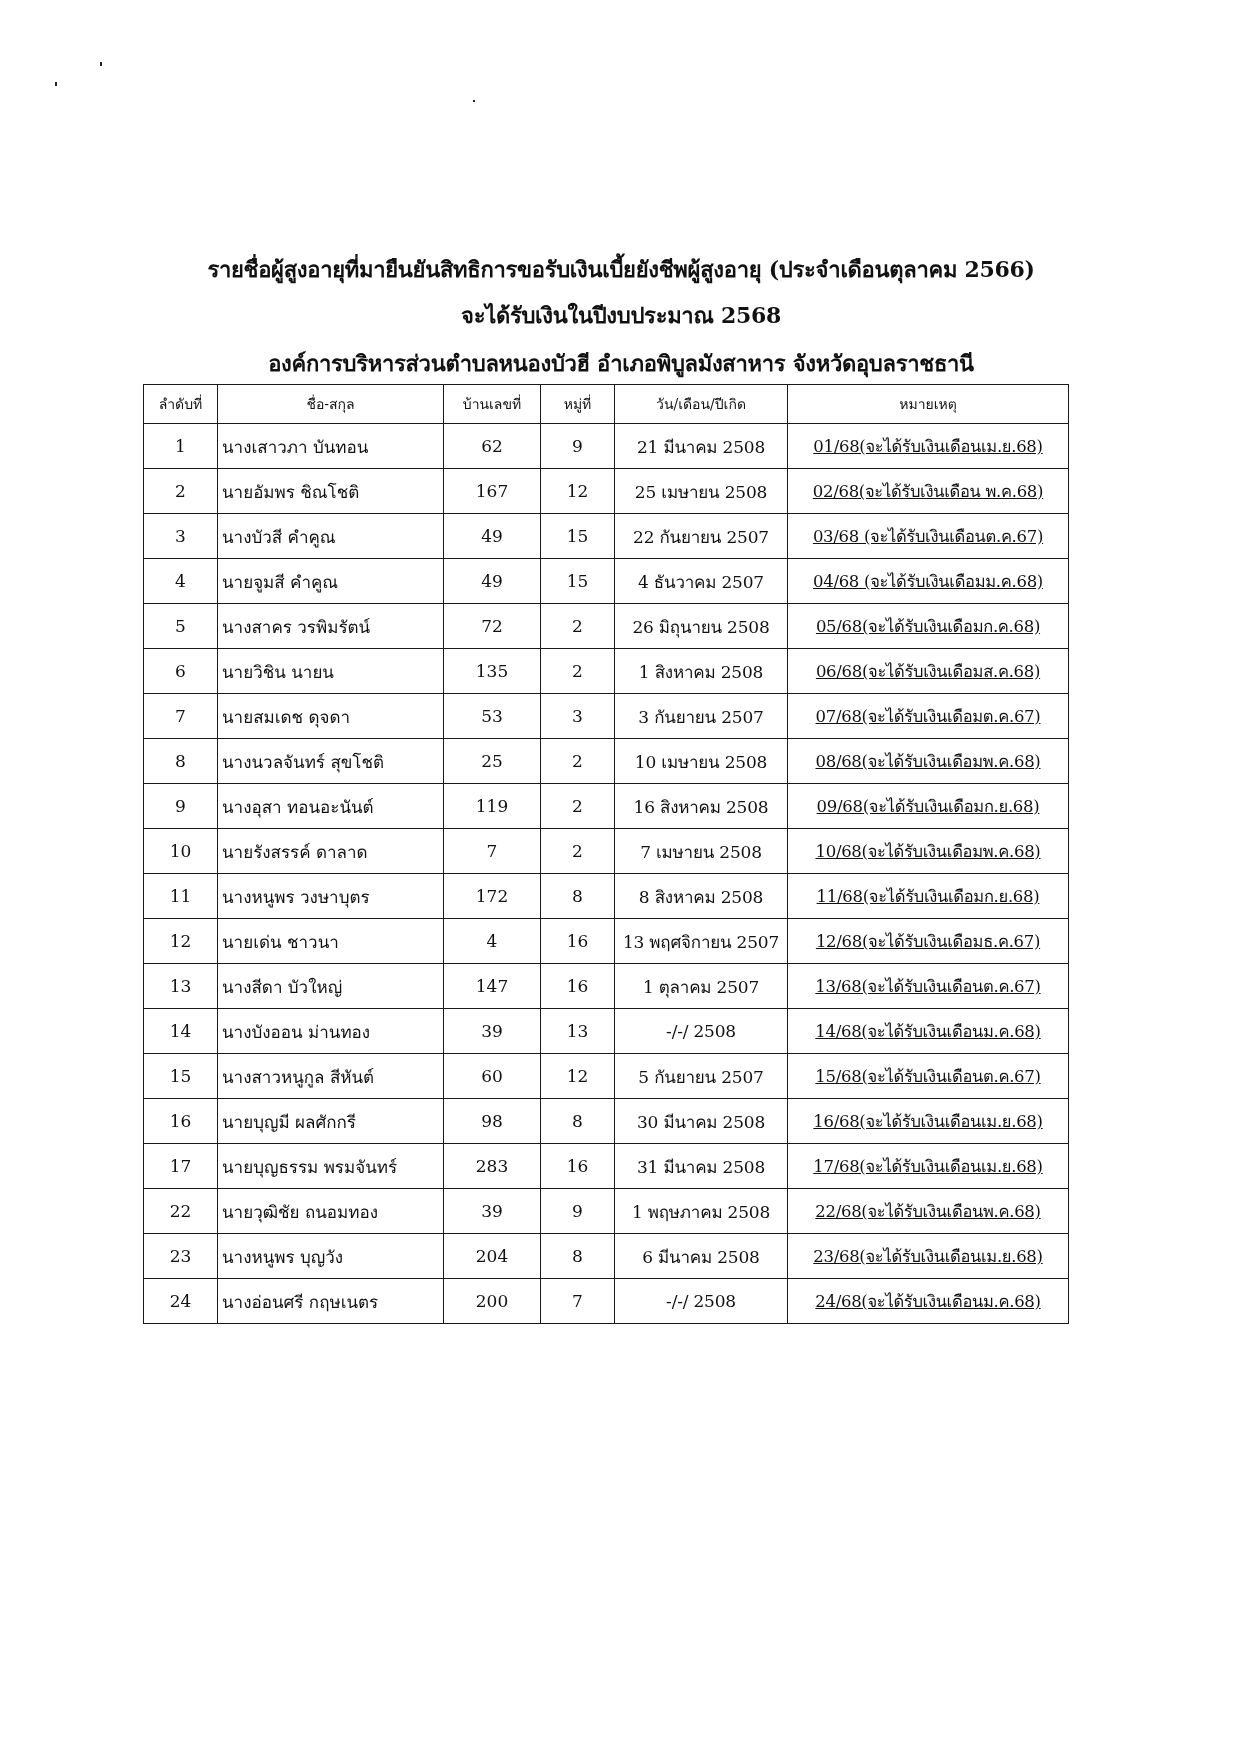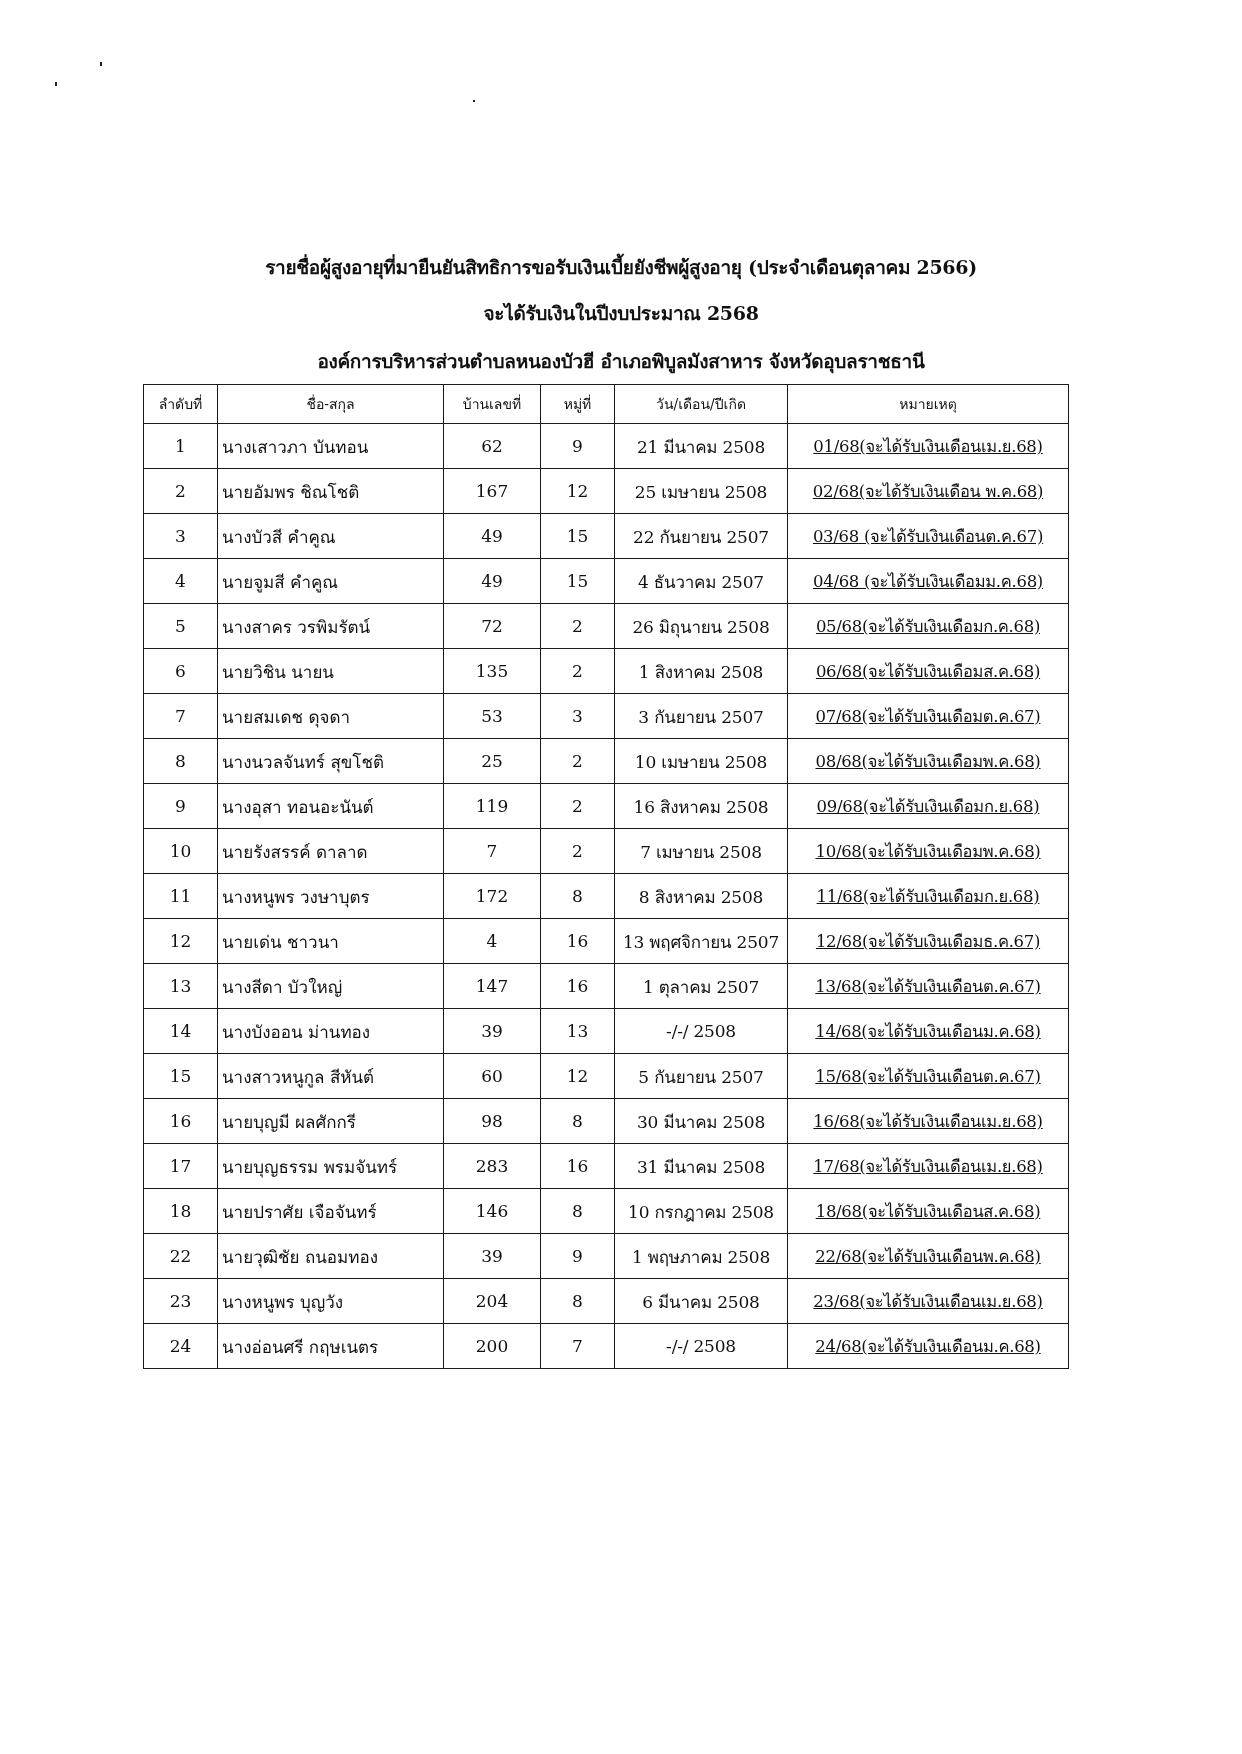--- a/index.html
+++ b/index.html
@@ -3,21 +3,21 @@
 <meta charset="utf-8">
 <style>
   html, body { margin: 0; padding: 0; background: #ffffff; }
   body {
     width: 1242px; height: 1754px; position: relative; overflow: hidden;
     font-family: "DejaVu Serif", "Liberation Serif", serif; color: #111111;
   }
   .speck { position: absolute; width: 2px; height: 4px; background: #222; }
   .title {
     position: absolute; left: 0; width: 1242px; text-align: center;
-    font-weight: bold; font-size: 19px; letter-spacing: -0.3px;
+    font-weight: bold; font-size: 22px; letter-spacing: -0.3px;
     font-family: "DejaVu Serif", "Liberation Serif", serif;
   }
   #t1 { top: 252px; }
   #t2 { top: 298px; }
   #t3 { top: 346px; }
   table.list {
     position: absolute; left: 143px; top: 384px;
     width: 925px; border-collapse: collapse; table-layout: fixed;
     font-size: 17px;
   }
@@ -194,28 +194,20 @@
       </tr>
       <tr>
         <td>17</td>
         <td class="name">นายบุญธรรม พรมจันทร์</td>
         <td>283</td>
         <td>16</td>
         <td class="dob">31 มีนาคม 2508</td>
         <td class="remark">17/68(จะได้รับเงินเดือนเม.ย.68)</td>
       </tr>
       <tr>
-        <td>18</td>
-        <td class="name">นายปราศัย เจือจันทร์</td>
-        <td>146</td>
-        <td>8</td>
-        <td class="dob">10 กรกฎาคม 2508</td>
-        <td class="remark">18/68(จะได้รับเงินเดือนส.ค.68)</td>
-      </tr>
-      <tr>
         <td>22</td>
         <td class="name">นายวุฒิชัย ถนอมทอง</td>
         <td>39</td>
         <td>9</td>
         <td class="dob">1 พฤษภาคม 2508</td>
         <td class="remark">22/68(จะได้รับเงินเดือนพ.ค.68)</td>
       </tr>
       <tr>
         <td>23</td>
         <td class="name">นางหนูพร บุญวัง</td>

